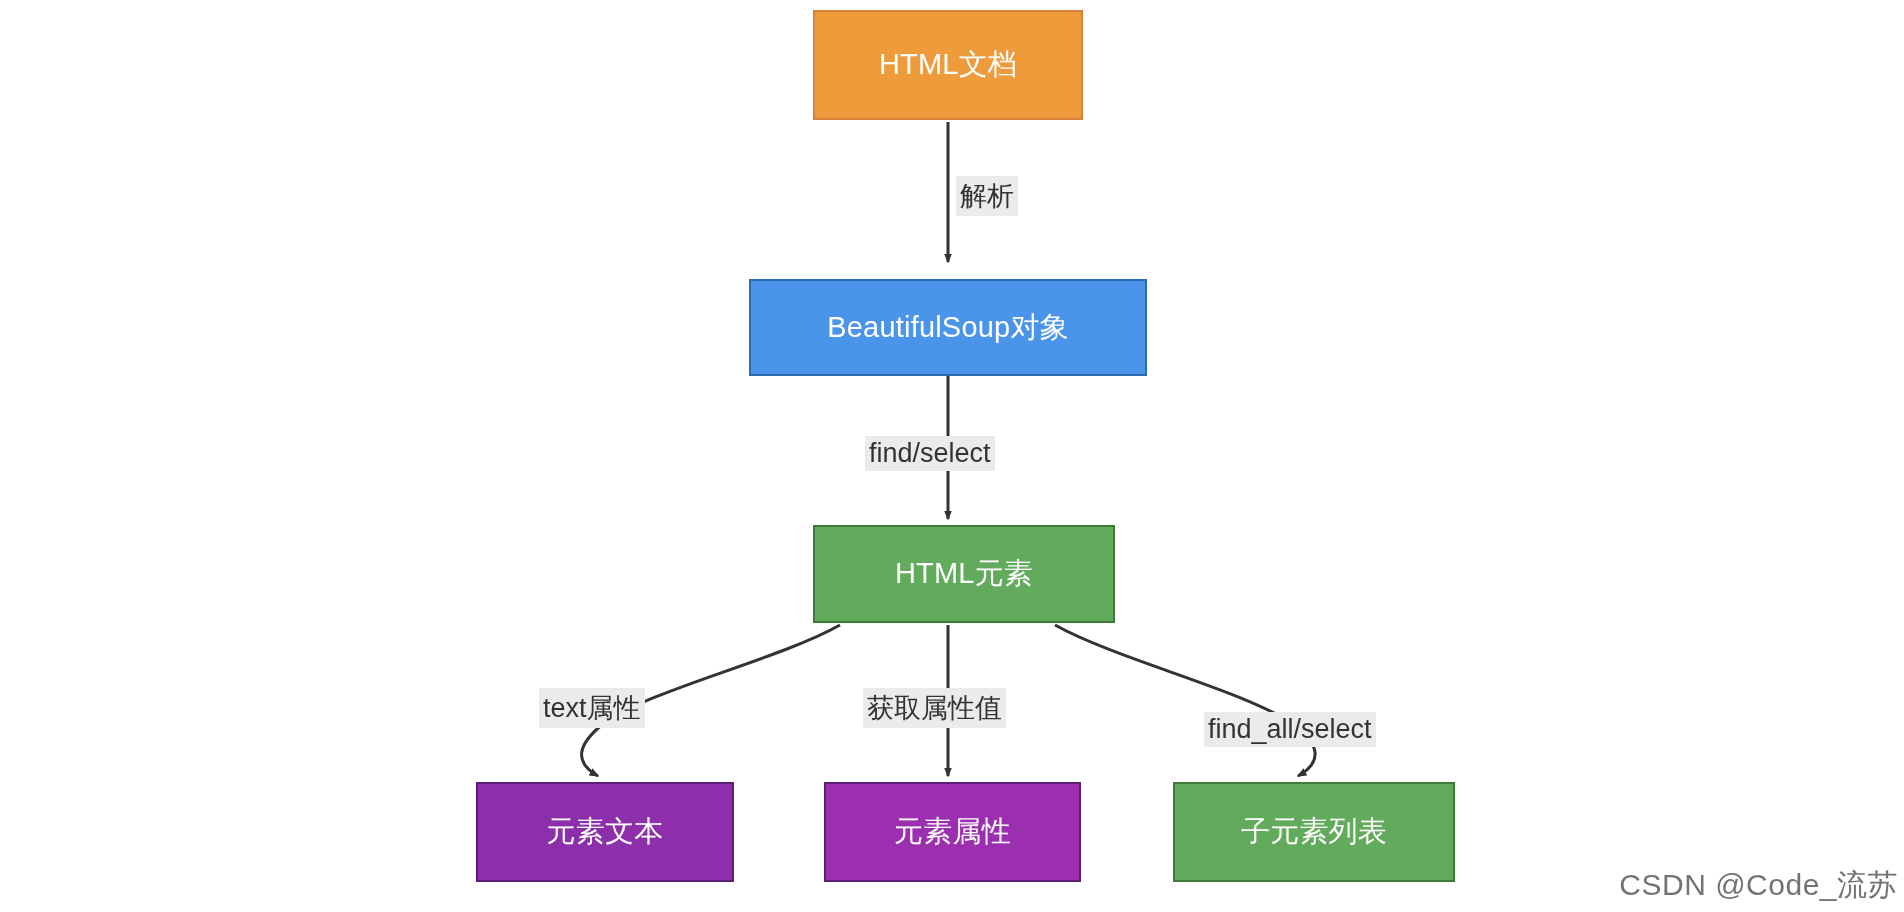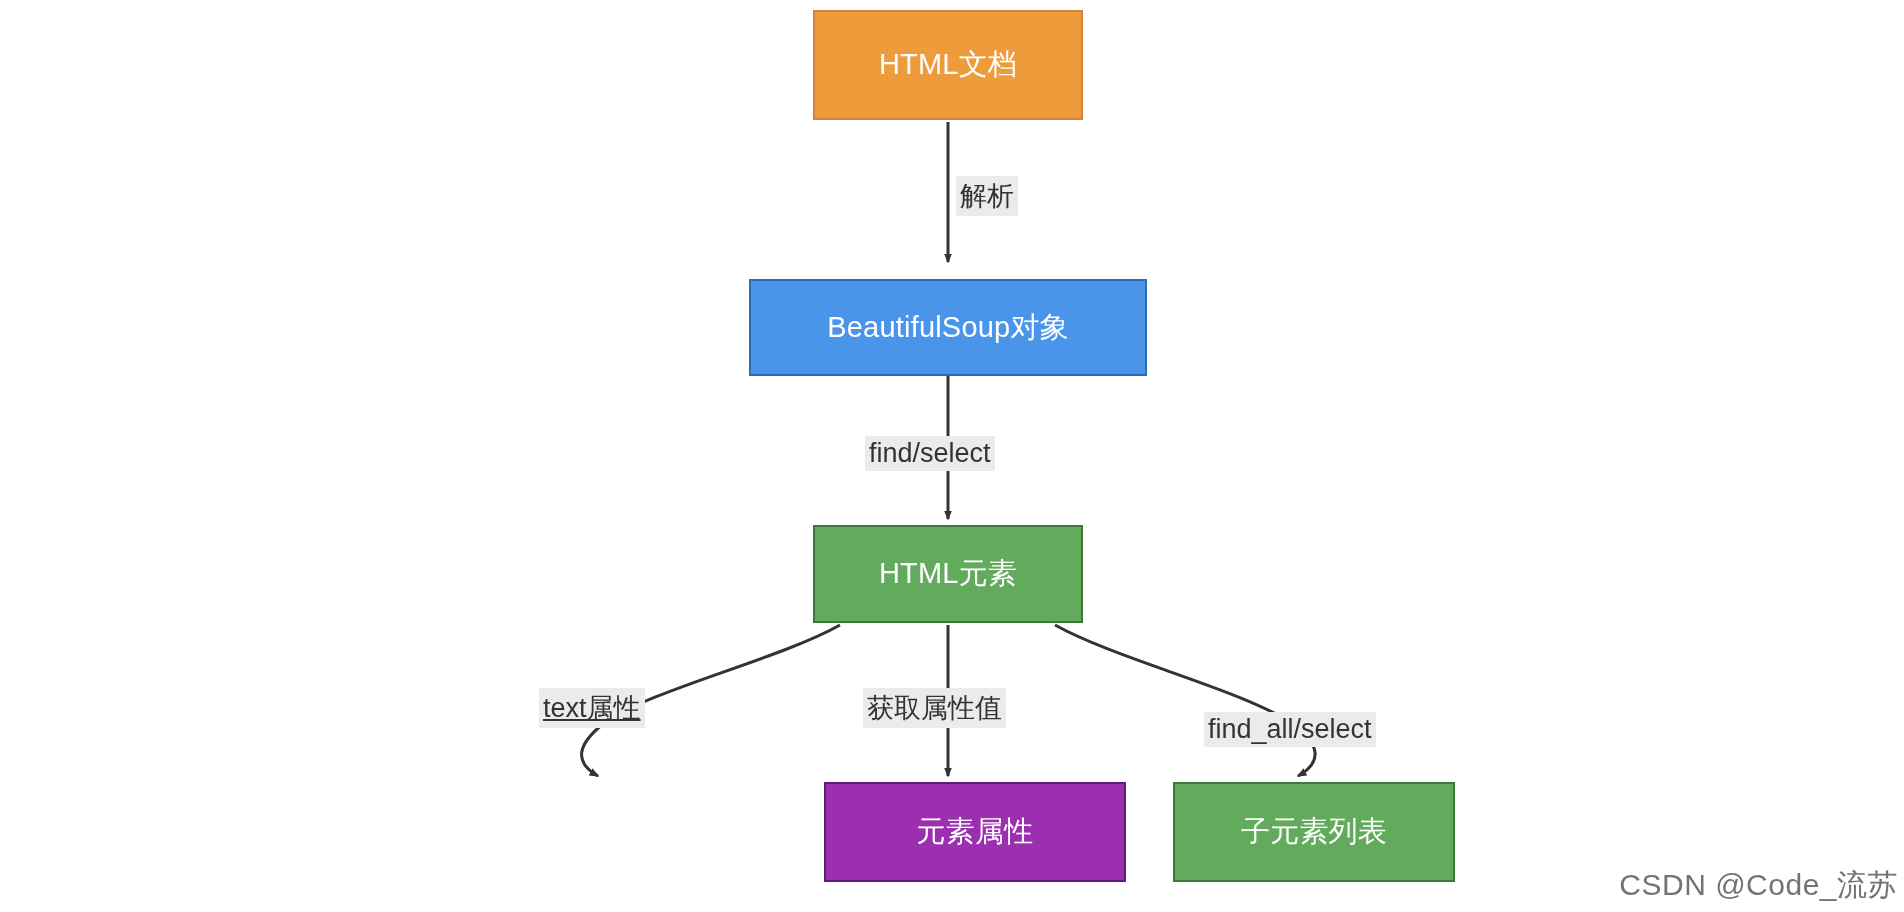--- a/index.html
+++ b/index.html
@@ -49,54 +49,54 @@
   }
   .node-soup {
     left: 741px;  top: 268px;
     width: 398px; height: 97px;
     background: #4a94ea;
     border: 2px solid #2d6cb5;
     margin-top: 11px;
   }
   .node-element {
     left: 805px;  top: 525px;
-    width: 270px; height: 98px;
+    width: 302px; height: 98px;
     background: #62ab5c;
     border: 2px solid #3d7a38;
   }
   .node-text {
     left: 468px;  top: 782px;
     width: 258px; height: 100px;
     background: #8d2eaa;
     border: 2px solid #5d1d73;
   }
   .node-attr {
     left: 816px;  top: 782px;
-    width: 302px; height: 100px;
+    width: 257px; height: 100px;
     background: #9c2eb0;
     border: 2px solid #5d1d73;
   }
   .node-children {
     left: 1165px; top: 782px;
     width: 282px; height: 100px;
     background: #62ab5c;
     border: 2px solid #3d7a38;
   }
   .edge-label {
     position: absolute;
     background: #ebebeb;
     color: #333333;
     font-size: 27px;
     padding: 2px 4px;
     white-space: nowrap;
     box-sizing: border-box;
   }
   .lbl-parse      { left: 900px;  top: 176px; margin-left: 48px; }
   .lbl-findselect { left: 857px;  top: 436px; }
-  .lbl-text-attr  { left: 531px;  top: 688px; text-decoration: underline; }
+  .lbl-text-attr  { left: 531px;  top: 688px; }
   .lbl-get-attr   { left: 855px;  top: 688px; }
   .lbl-find-all   { left: 1196px; top: 688px; margin-top: 24px; }
   .watermark {
     position: absolute;
     right: 14px;
     bottom: 6px;
     font-size: 30px;
     color: #737373;
     white-space: nowrap;
     letter-spacing: 0.5px;
@@ -124,20 +124,21 @@
 
     <path d="M1047,625 C1110,660 1235,690 1285,724 C1312,744 1315,762 1290,776" fill="none" stroke="#333333" stroke-width="3" marker-end="url(#arrowhead)"></path>
   </svg>
 
   <div class="node node-html-doc">HTML文档</div>
 
   <div class="node node-soup">BeautifulSoup对象</div>
 
   <div class="node node-element">HTML元素</div>
 
+  <div class="node node-text">元素文本</div>
 
   <div class="node node-attr">元素属性</div>
 
   <div class="node node-children">子元素列表</div>
 
   <div class="edge-label lbl-parse">解析</div>
 
   <div class="edge-label lbl-findselect">find/select</div>
 
   <div class="edge-label lbl-text-attr">text属性</div>

